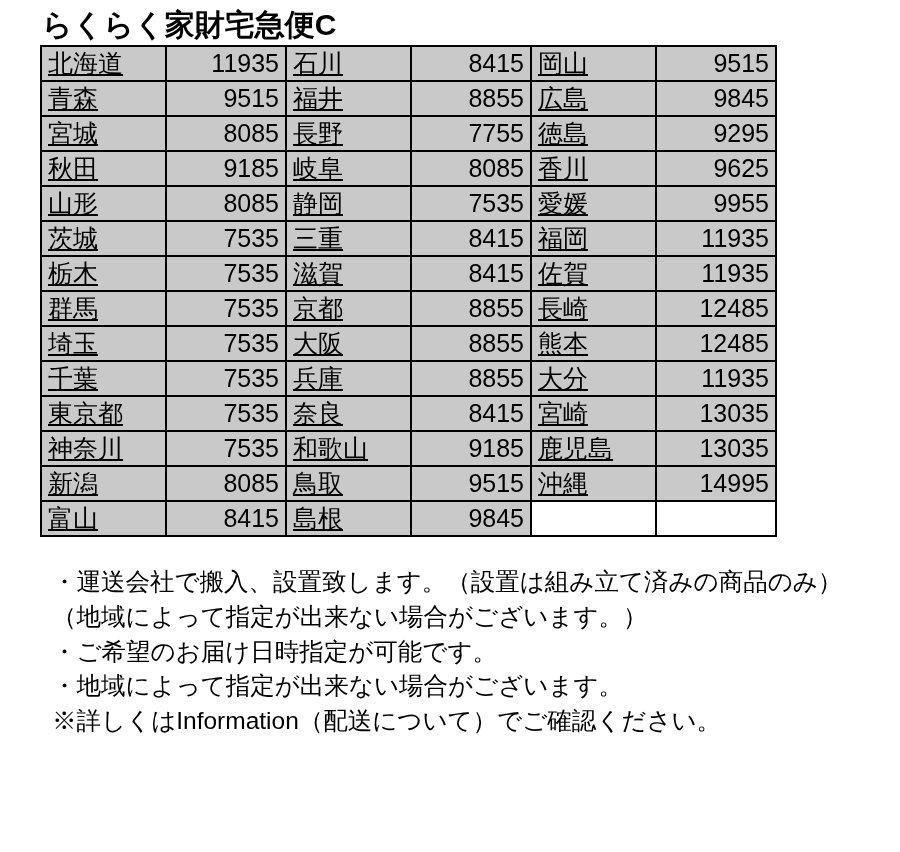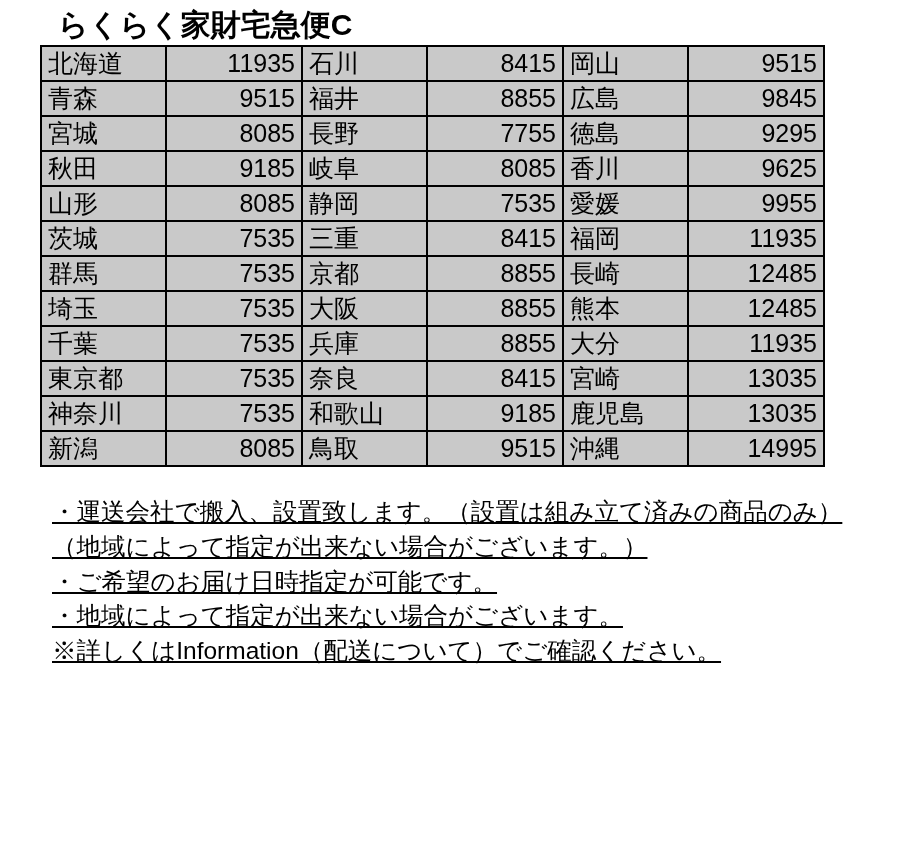--- a/index.html
+++ b/index.html
@@ -18,60 +18,60 @@
     position: relative;
     width: 900px;
     height: 852px;
     box-sizing: border-box;
     padding: 6px 20px 0 20px;
   }
   .title {
     font-size: 30px;
     font-weight: bold;
     letter-spacing: 0px;
-    margin: 2px 0 4px 38px;
+    margin: 2px 0 4px 22px;
     line-height: 1.1;
   }
   table.fee-table {
     border-collapse: collapse;
     margin-left: 20px;
     table-layout: fixed;
   }
   table.fee-table td {
     border: 2px solid #000000;
     height: 35px;
     font-size: 25px;
     padding: 0 6px;
     line-height: 1;
     box-sizing: border-box;
   }
   td.region {
     background: #c9c9c9;
     text-align: left;
     width: 125px;
     font-size: 25px;
+    text-decoration: underline;
   }
   td.price {
     background: #c9c9c9;
     text-align: right;
-    width: 136px;
+    width: 120px;
     font-size: 25px;
   }
   td.blank {
     border: none;
     background: transparent;
   }
   .notes {
     margin: 28px 0 0 32px;
     font-size: 24.5px;
     line-height: 1.42;
   }
   .notes div {
     white-space: nowrap;
-    text-decoration: underline;
   }
 </style>
 </head>
 <body>
 
 <div class="page">
   <div class="title">らくらく家財宅急便C</div>
 
   <table class="fee-table">
     <tbody>
@@ -117,20 +117,28 @@
       </tr>
       <tr>
         <td class="region">茨城</td>
         <td class="price">7535</td>
         <td class="region">三重</td>
         <td class="price">8415</td>
         <td class="region">福岡</td>
         <td class="price">11935</td>
       </tr>
       <tr>
+        <td class="region">栃木</td>
+        <td class="price">7535</td>
+        <td class="region">滋賀</td>
+        <td class="price">8415</td>
+        <td class="region">佐賀</td>
+        <td class="price">11935</td>
+      </tr>
+      <tr>
         <td class="region">群馬</td>
         <td class="price">7535</td>
         <td class="region">京都</td>
         <td class="price">8855</td>
         <td class="region">長崎</td>
         <td class="price">12485</td>
       </tr>
       <tr>
         <td class="region">埼玉</td>
         <td class="price">7535</td>
@@ -163,20 +171,28 @@
         <td class="region">鹿児島</td>
         <td class="price">13035</td>
       </tr>
       <tr>
         <td class="region">新潟</td>
         <td class="price">8085</td>
         <td class="region">鳥取</td>
         <td class="price">9515</td>
         <td class="region">沖縄</td>
         <td class="price">14995</td>
+      </tr>
+      <tr>
+        <td class="region">富山</td>
+        <td class="price">8415</td>
+        <td class="region">島根</td>
+        <td class="price">9845</td>
+        <td class="blank"></td>
+        <td class="blank"></td>
       </tr>
     </tbody>
   </table>
 
   <div class="notes">
     <div>・運送会社で搬入、設置致します。（設置は組み立て済みの商品のみ）</div>
     <div>（地域によって指定が出来ない場合がございます。）</div>
     <div>・ご希望のお届け日時指定が可能です。</div>
     <div>・地域によって指定が出来ない場合がございます。</div>
     <div>※詳しくはInformation（配送について）でご確認ください。</div>

